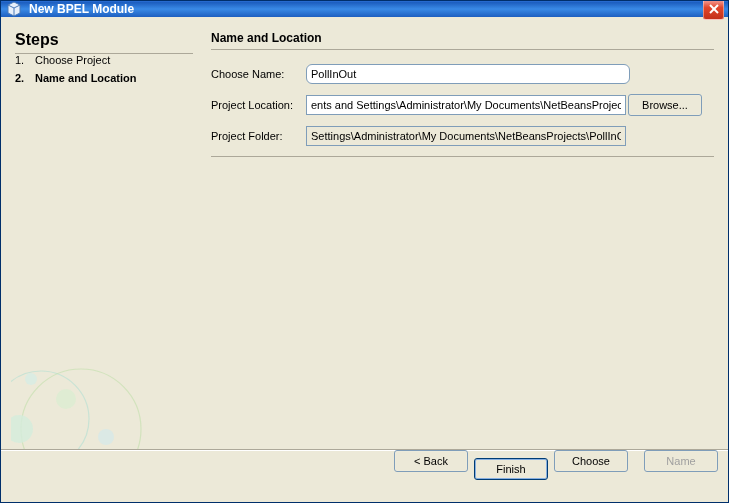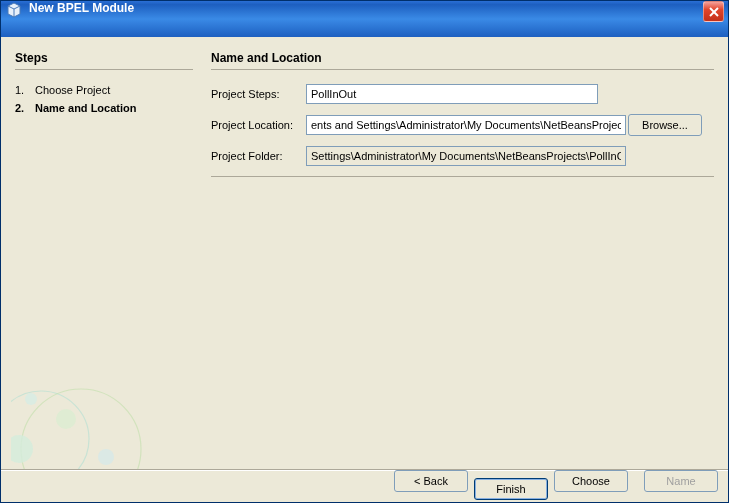--- a/index.html
+++ b/index.html
@@ -7,23 +7,24 @@
     margin: 0;
     font-family: Tahoma, Arial, sans-serif;
     font-size: 11px;
     background: #ece9d8;
     width: 729px;
     height: 503px;
     overflow: hidden;
     border: 1px solid #002f6b;
   }
   .titlebar {
-    height: 36px;
+    height: 16px;
     background: linear-gradient(to bottom, #2a6fd6 0%, #1d5fc0 10%, #3a8ae6 50%, #1d5fc0 100%);
     display: flex;
+    align-items: center;
     padding: 0 4px;
     color: white;
     font-weight: bold;
     font-size: 12px;
   }
   .titlebar .icon-wrap {
     width: 18px; height: 18px; margin-right: 4px;
     display: flex; align-items: center; justify-content: center;
   }
   .titlebar .title { flex: 1; padding-left: 2px; }
@@ -44,24 +45,23 @@
   }
   .steps-panel {
     width: 190px;
     padding: 6px 8px 6px 4px;
     position: relative;
     background: #ece9d8;
     overflow: hidden;
   }
   .steps-title {
     font-weight: bold;
-    font-size: 12px;
+    font-size: 16px;
     padding-bottom: 4px;
     border-bottom: 1px solid #aca899;
-    margin-bottom: 14px;
   }
   .steps-list { list-style: none; padding: 0; margin: 0; }
   .steps-list li {
     display: flex;
     margin-bottom: 6px;
     font-size: 11px;
   }
   .steps-list li .num { width: 20px; }
   .steps-list li.current { font-weight: bold; }
   .main-panel {
@@ -182,22 +182,22 @@
       <circle cx="55" cy="80" r="10" fill="#d6efcf" opacity="0.8"></circle>
       <circle cx="95" cy="118" r="8" fill="#cfe8ee" opacity="0.8"></circle>
       <circle cx="8" cy="110" r="14" fill="#cdeedd" opacity="0.8"></circle>
     </svg>
   </div>
 
   <div class="main-panel">
     <div class="main-title">Name and Location</div>
 
     <div class="form-row">
-      <label class="form-label">Project Steps:</label>
-      <input class="text-input" style="width: 292px;" type="text" value="PollInOut">
+      <label class="form-label">Choose Name:</label>
+      <input class="text-input" style="width: 324px; border-radius: 6px;" type="text" value="PollInOut">
     </div>
 
     <div class="form-row">
       <label class="form-label">Project Location:</label>
       <input class="text-input" style="width: 320px;" type="text" value="ents and Settings\Administrator\My Documents\NetBeansProjects">
       <button class="btn" style="margin-left:2px">Browse...</button>
     </div>
 
     <div class="form-row">
       <label class="form-label">Project Folder:</label>

